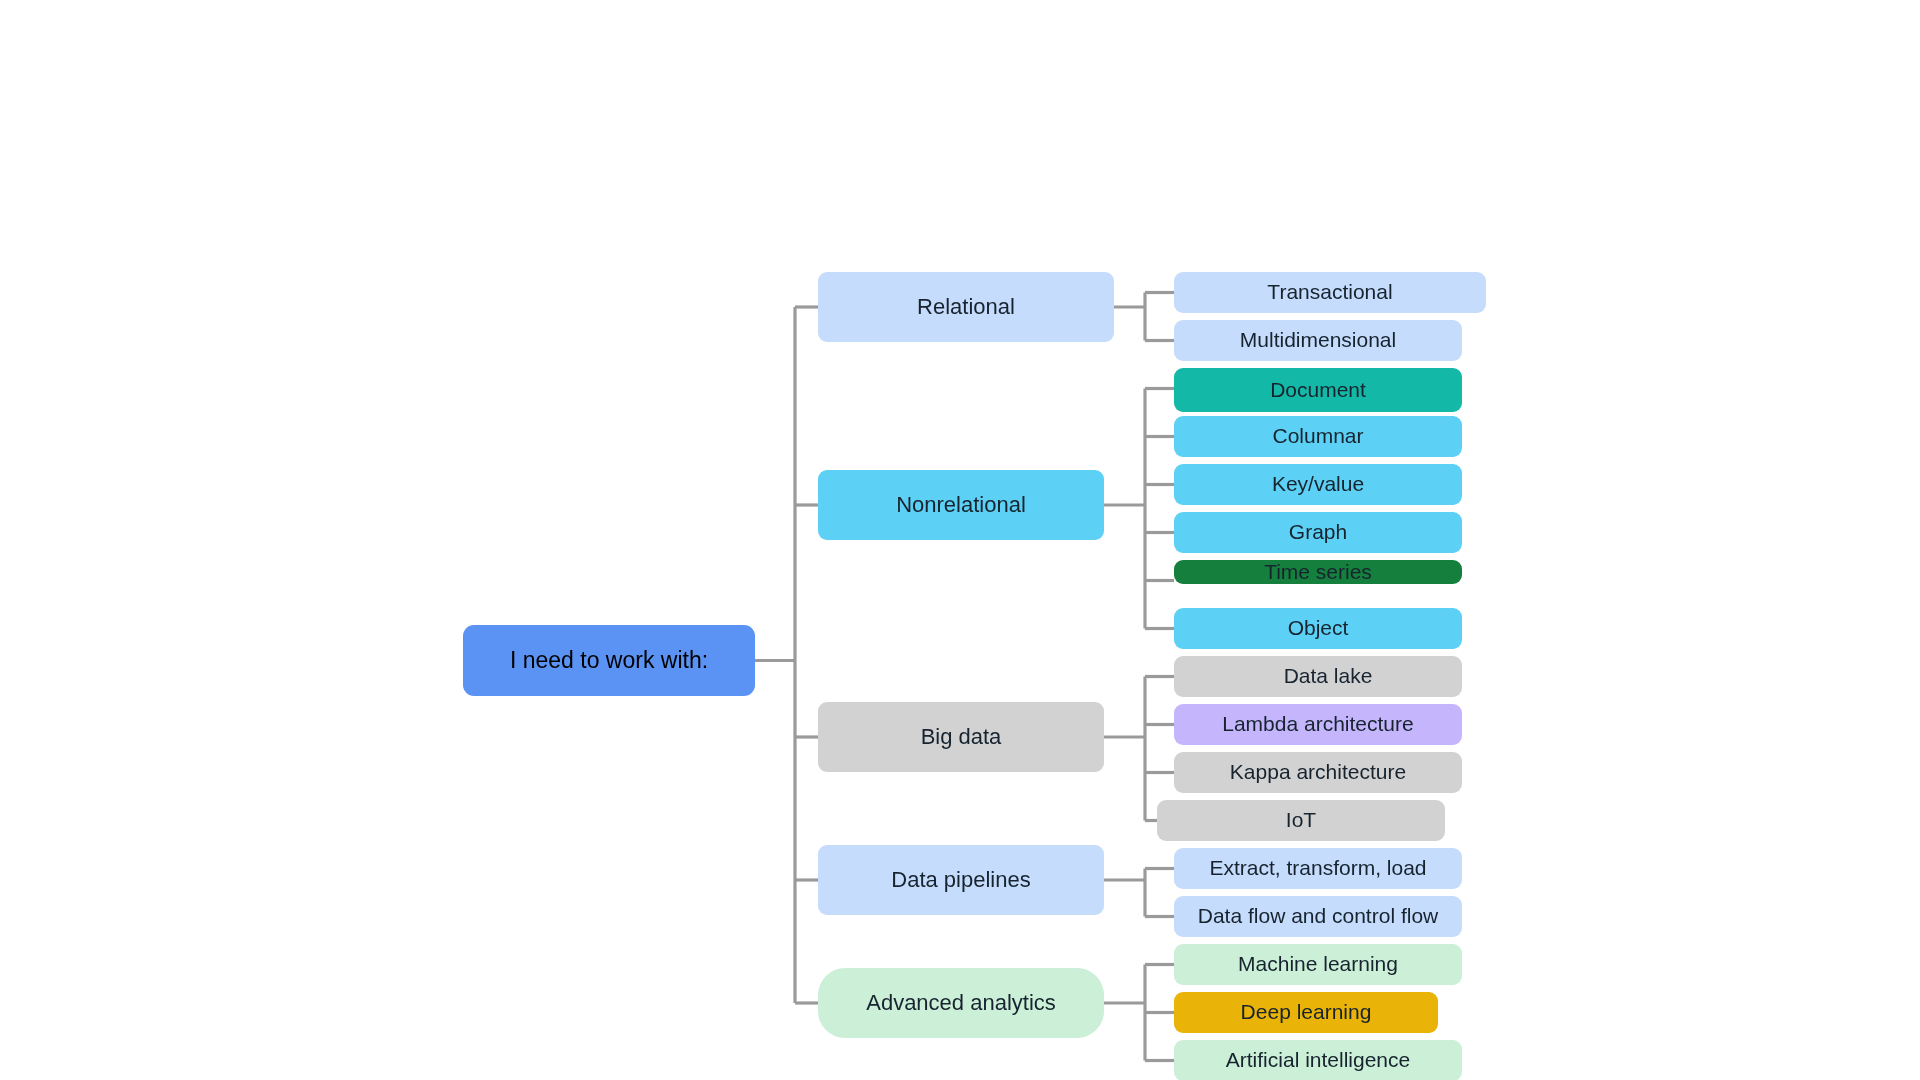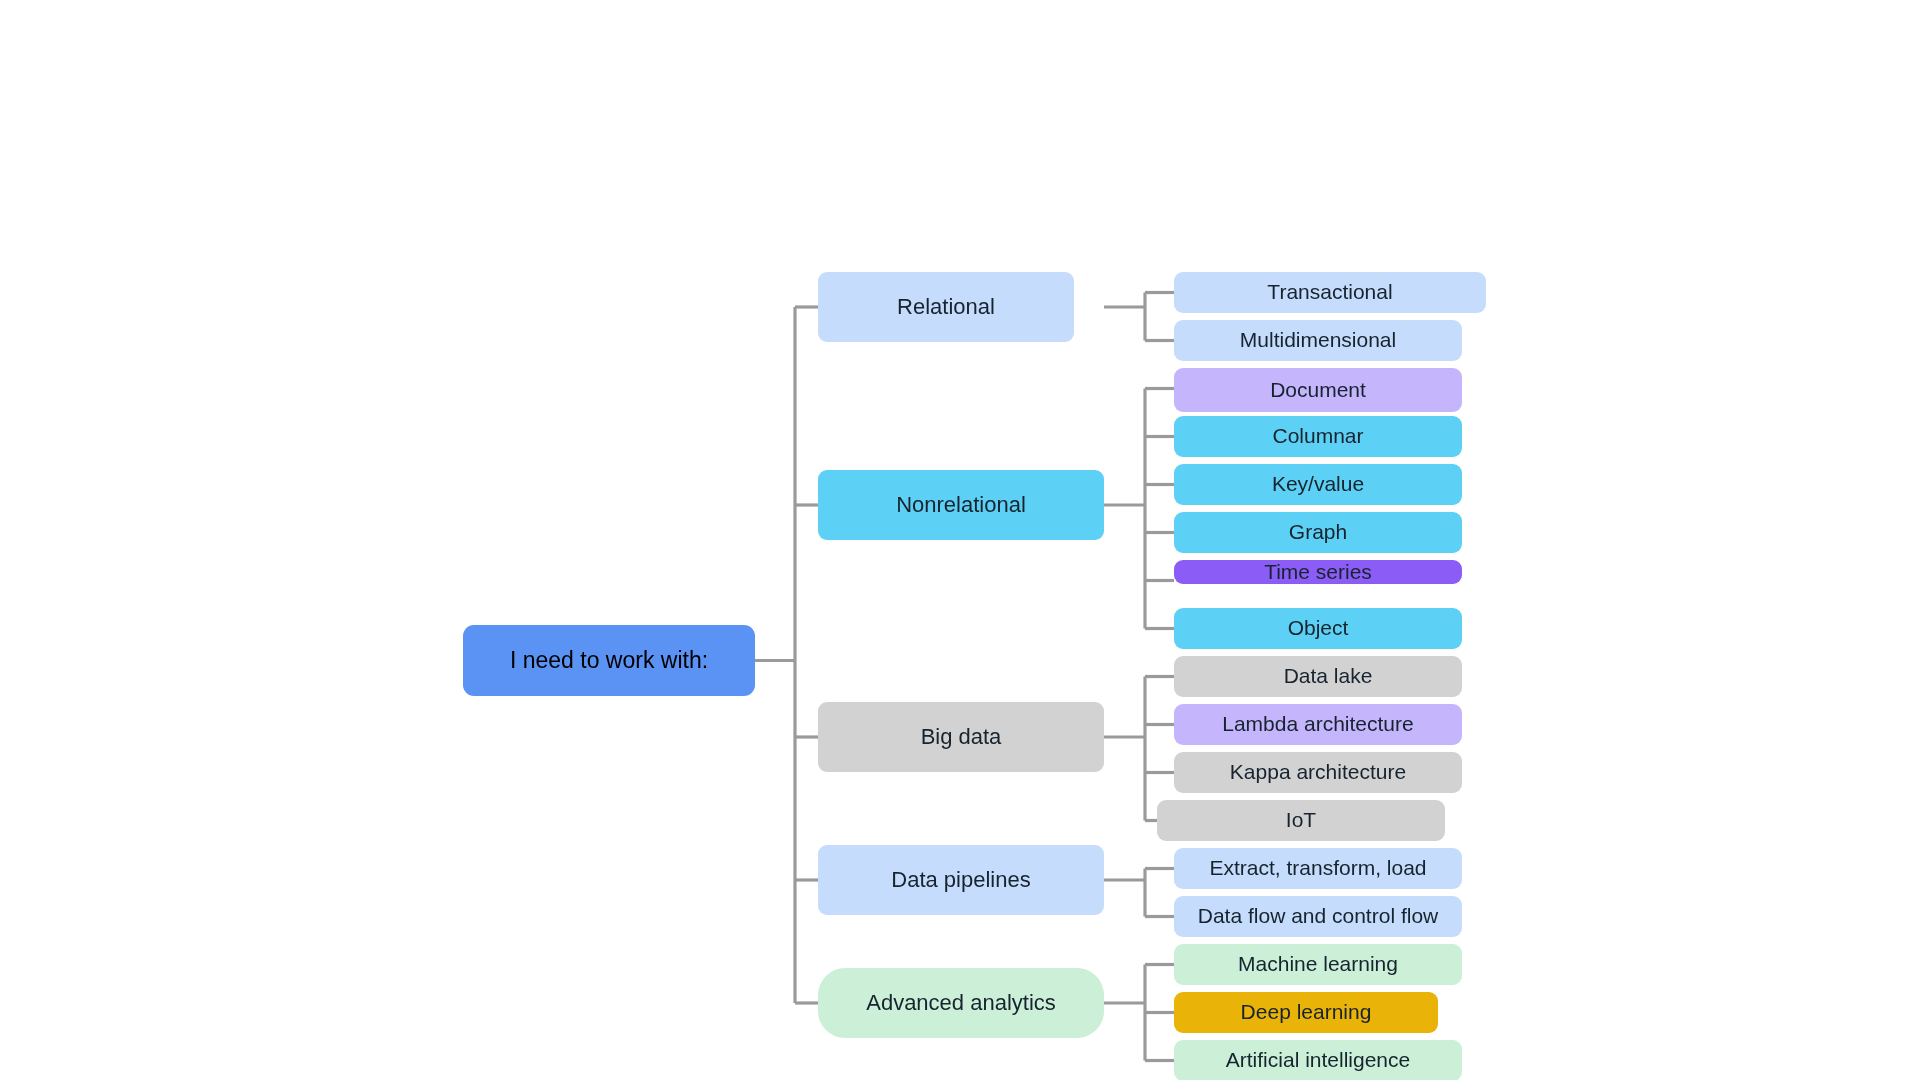--- a/index.html
+++ b/index.html
@@ -90,45 +90,45 @@
       <line x1="795" y1="1003" x2="818" y2="1003" stroke="#9a9a9a" stroke-width="3.2" stroke-linecap="butt"></line>
       <line x1="1145" y1="964.5" x2="1174" y2="964.5" stroke="#9a9a9a" stroke-width="3.2" stroke-linecap="butt"></line>
       <line x1="1145" y1="1012.5" x2="1174" y2="1012.5" stroke="#9a9a9a" stroke-width="3.2" stroke-linecap="butt"></line>
       <line x1="1145" y1="1060.5" x2="1174" y2="1060.5" stroke="#9a9a9a" stroke-width="3.2" stroke-linecap="butt"></line>
       <line x1="1104" y1="1003" x2="1145" y2="1003" stroke="#9a9a9a" stroke-width="3.2" stroke-linecap="butt"></line>
       <line x1="1145" y1="964.5" x2="1145" y2="1060.5" stroke="#9a9a9a" stroke-width="3.2" stroke-linecap="butt"></line>
     </svg>
 <div class="node node-root" style="left: 463px; top: 625px; width: 292px; height: 71px; background: rgb(91, 147, 245); color: #000000;">
       <span>I need to work with:</span>
     </div>
-    <div class="node node-branch" style="left: 818px; top: 272px; width: 256px; height: 70px; background: rgb(197, 220, 252);">
+    <div class="node node-branch" style="left: 818px; top: 272px; width: 296px; height: 70px; background: rgb(197, 220, 252);">
       <span>Relational</span>
     </div>
     <div class="node node-leaf" style="left: 1174px; top: 272px; width: 312px; height: 41px; background: rgb(197, 220, 252);">
       <span>Transactional</span>
     </div>
     <div class="node node-leaf" style="left: 1174px; top: 320px; width: 288px; height: 41px; background: rgb(197, 220, 252);">
       <span>Multidimensional</span>
     </div>
     <div class="node node-branch" style="left: 818px; top: 470px; width: 286px; height: 70px; background: rgb(92, 209, 245);">
       <span>Nonrelational</span>
     </div>
-    <div class="node node-leaf" style="left: 1174px; top: 368px; width: 288px; height: 44px; background: #c4b5fd;">
+    <div class="node node-leaf" style="left: 1174px; top: 368px; width: 288px; height: 44px; background: #14b8a6;">
       <span>Document</span>
     </div>
     <div class="node node-leaf" style="left: 1174px; top: 416px; width: 288px; height: 41px; background: rgb(92, 209, 245);">
       <span>Columnar</span>
     </div>
     <div class="node node-leaf" style="left: 1174px; top: 464px; width: 288px; height: 41px; background: rgb(92, 209, 245);">
       <span>Key/value</span>
     </div>
     <div class="node node-leaf" style="left: 1174px; top: 512px; width: 288px; height: 41px; background: rgb(92, 209, 245);">
       <span>Graph</span>
     </div>
-    <div class="node node-leaf" style="left: 1174px; top: 560px; width: 288px; height: 24px; background: #8b5cf6;">
+    <div class="node node-leaf" style="left: 1174px; top: 560px; width: 288px; height: 24px; background: #15803d;">
       <span>Time series</span>
     </div>
     <div class="node node-leaf" style="left: 1174px; top: 608px; width: 288px; height: 41px; background: rgb(92, 209, 245);">
       <span>Object</span>
     </div>
     <div class="node node-branch" style="left: 818px; top: 702px; width: 286px; height: 70px; background: rgb(210, 210, 210);">
       <span>Big data</span>
     </div>
     <div class="node node-leaf" style="left: 1174px; top: 656px; width: 288px; height: 41px; background: rgb(210, 210, 210); padding-left: 20px;">
       <span>Data lake</span>

